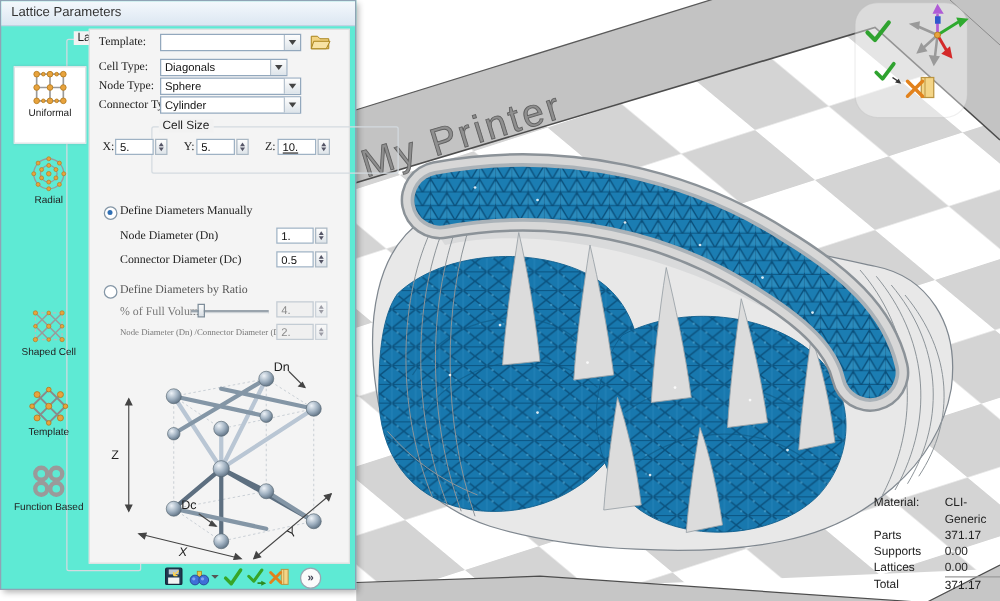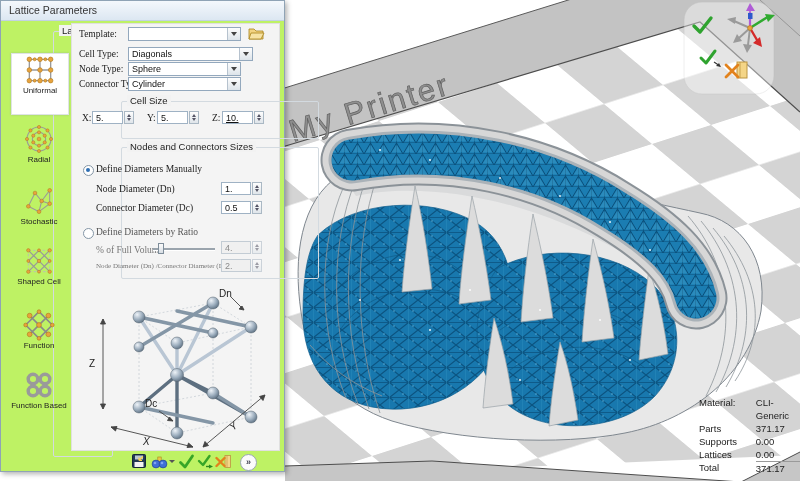--- a/index.html
+++ b/index.html
@@ -10,21 +10,21 @@
   
   #scene{position:absolute;left:0;top:0;}
   .info-panel{position:absolute;left:655px;top:396px;width:150px;font-size:9.5px;color:#222;z-index:3;}
   .info-row{display:flex;line-height:13px;}
   .info-row .lbl{width:67px;padding-left:44px;}
   .info-row .val{width:58px;}
   .unit-head{border-bottom:1px solid #9a9a9a;}
   .total-val{border-top:1px solid #9a9a9a;}
 
   
-  .dialog{position:absolute;left:0;top:0;width:285px;height:472px;background:#bef264;
+  .dialog{position:absolute;left:0;top:0;width:285px;height:472px;background:#5eead4;
           border:1px solid #8fa3b5;box-shadow:2px 2px 5px rgba(0,0,0,.3);z-index:10;box-sizing:border-box;}
   .titlebar{height:19px;background:linear-gradient(#f4f8fc,#dce7f2);border-bottom:1px solid #c2d2e2;
             font-size:10.5px;color:#333;line-height:19px;padding-left:8px;}
   .group{position:absolute;border:1px solid #d3dae0;border-radius:2px;margin-left:44px;}
   .glabel{position:absolute;top:-7px;left:5px;background:#f2f2f2;padding:0 3px;font-size:9.5px;color:#222;white-space:nowrap;}
   .formpanel{position:absolute;left:70px;top:22px;width:207px;height:426px;border:1px solid #e0e0e0;background:#f4f4f4;}
   .flabel{position:absolute;font-size:9.5px;color:#222;white-space:nowrap;font-family:Liberation Serif, serif;}
   .combo{position:absolute;height:14px;background:#fff;border:1px solid #93a8bd;display:flex;align-items:center;box-sizing:border-box;}
   .combo .ctext{flex:1;font-size:9px;padding-left:3px;color:#111;overflow:hidden;white-space:nowrap;}
   .combo .cbtn{width:12px;height:100%;background:linear-gradient(#fdfdfd,#dde4ea);border-left:1px solid #b6c2ce;
@@ -277,34 +277,20 @@
           <circle cx="18.4" cy="18.4" r="1.2"></circle>
             <circle cx="12" cy="21" r="1.2"></circle>
             <circle cx="5.6" cy="18.4" r="1.2"></circle>
           <circle cx="3" cy="12" r="1.2"></circle>
             <circle cx="5.6" cy="5.6" r="1.2"></circle>
         </g>
       </svg>
       <span class="side-label">Radial</span>
     </div>
 
-    <div class="side-item" style="top:184px;height:58px;">
-      <svg class="icon" width="32" height="32" viewBox="0 0 24 24">
-        <path d="M4,16 L9,6 L14,12 L20,4 M4,16 L12,20 L14,12 M12,20 L20,14 L20,4 M9,6 L14,12 L20,14" stroke="#9a9a9a" stroke-width="0.8" fill="none"></path>
-        <g fill="#e8a33d" stroke="#b37a1e" stroke-width="0.4">
-          <circle cx="4" cy="16" r="1.4"></circle>
-            <circle cx="9" cy="6" r="1.4"></circle>
-            <circle cx="14" cy="12" r="1.4"></circle>
-          <circle cx="20" cy="4" r="1.4"></circle>
-            <circle cx="12" cy="20" r="1.4"></circle>
-            <circle cx="20" cy="14" r="1.4"></circle>
-        </g>
-      </svg>
-      <span class="side-label">Stochastic</span>
-    </div>
 
     <div class="side-item" style="top:244px;height:62px;">
       <svg class="icon" width="32" height="32" viewBox="0 0 24 24">
         <path d="M4,4 L20,20 M20,4 L4,20 M12,4 L4,12 M12,4 L20,12 M4,12 L12,20 M20,12 L12,20" stroke="#9a9a9a" stroke-width="0.9" fill="none"></path>
         <rect x="4" y="4" width="16" height="16" fill="none" stroke="#bbb" stroke-width="0.7" stroke-dasharray="2,1.5"></rect>
         <g fill="#e8a33d" stroke="#b37a1e" stroke-width="0.4">
           <circle cx="4" cy="4" r="1.3"></circle>
             <circle cx="20" cy="4" r="1.3"></circle>
             <circle cx="4" cy="20" r="1.3"></circle>
           <circle cx="20" cy="20" r="1.3"></circle>
@@ -326,21 +312,21 @@
             <circle cx="19" cy="5" r="1.8"></circle>
             <circle cx="5" cy="19" r="1.8"></circle>
           <circle cx="19" cy="19" r="1.8"></circle>
             <circle cx="12" cy="12" r="1.8"></circle>
             <circle cx="12" cy="2" r="1.4"></circle>
           <circle cx="12" cy="22" r="1.4"></circle>
             <circle cx="2" cy="12" r="1.4"></circle>
             <circle cx="22" cy="12" r="1.4"></circle>
         </g>
       </svg>
-      <span class="side-label">Function</span>
+      <span class="side-label">Template</span>
     </div>
 
     <div class="side-item" style="top:368px;height:62px;">
       <svg class="icon" width="32" height="32" viewBox="0 0 24 24">
         <g fill="none" stroke="#9a9a9a" stroke-width="2.6">
           <circle cx="7.5" cy="7.5" r="3.6"></circle>
             <circle cx="16.5" cy="7.5" r="3.6"></circle>
           <circle cx="7.5" cy="16.5" r="3.6"></circle>
             <circle cx="16.5" cy="16.5" r="3.6"></circle>
         </g>
@@ -356,21 +342,21 @@
       <span class="cbtn">
           <span class="tri-down"></span>
         </span>
     </div>
     <svg style="position:absolute;left:247px;top:25px;" width="17" height="15" viewBox="0 0 17 15">
       <path d="M1,3 L6,3 L8,5 L15,5 L15,13 L1,13 Z" fill="#f2d381" stroke="#a8831a" stroke-width="0.8"></path>
       <path d="M3,7 L16,7 L13,13 L1,13 Z" fill="#f7e3a4" stroke="#a8831a" stroke-width="0.8"></path>
     </svg>
 
     <span class="flabel" style="left:78px;top:48px;">Cell Type:</span>
-    <div class="combo" style="left:127px;top:46px;width:125px;">
+    <div class="combo" style="left:127px;top:46px;width:102px;">
       <span class="ctext">Diagonals</span>
       <span class="cbtn">
           <span class="tri-down"></span>
         </span>
     </div>
 
     <span class="flabel" style="left:78px;top:63px;">Node Type:</span>
     <div class="combo" style="left:127px;top:61px;width:113px;">
       <span class="ctext">Sphere</span>
       <span class="cbtn">
@@ -392,23 +378,20 @@
     <span class="flabel" style="left:81px;top:112px;">X:</span>
     <input class="field" style="left: 91px; top: 110px; width: 31px;" value="5.">
     <span class="spin" style="left:123px;top:110px;"></span>
     <span class="flabel" style="left:146px;top:112px;">Y:</span>
     <input class="field" style="left: 156px; top: 110px; width: 31px;" value="5.">
     <span class="spin" style="left:188px;top:110px;"></span>
     <span class="flabel" style="left:211px;top:112px;">Z:</span>
     <input class="field" style="left: 221px; top: 110px; width: 31px; text-decoration: underline;" value="10.">
     <span class="spin" style="left:253px;top:110px;"></span>
 
-    <div class="group" style="left:76px;top:146px;width:196px;height:130px;">
-      <span class="glabel">Nodes and Connectors Sizes</span>
-    </div>
 
     <span class="radio on" style="left:82px;top:164px;"></span>
     <span class="flabel" style="left:95px;top:163px;">Define Diameters Manually</span>
 
     <span class="flabel" style="left:95px;top:183px;">Node Diameter (Dn)</span>
     <input class="field" style="left: 220px; top: 181px; width: 30px;" value="1.">
     <span class="spin" style="left:251px;top:181px;"></span>
 
     <span class="flabel" style="left:95px;top:202px;">Connector Diameter (Dc)</span>
     <input class="field" style="left: 220px; top: 200px; width: 30px;" value="0.5">

